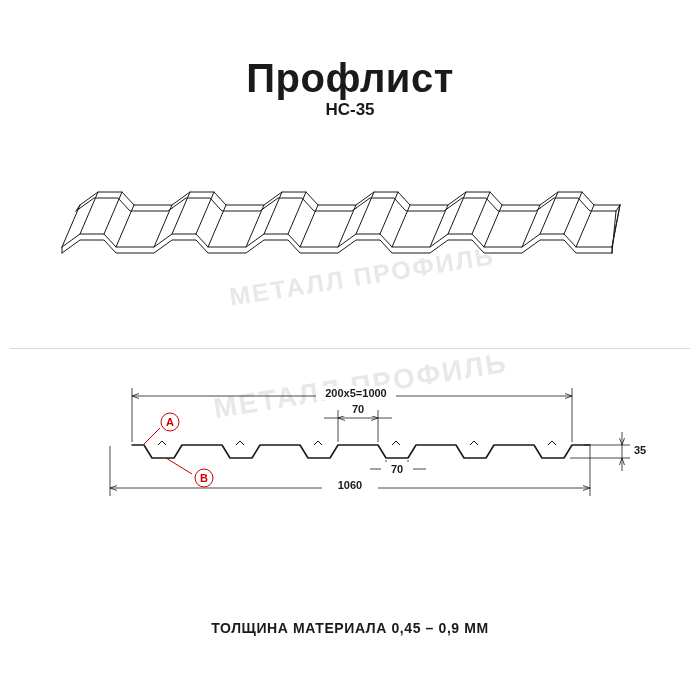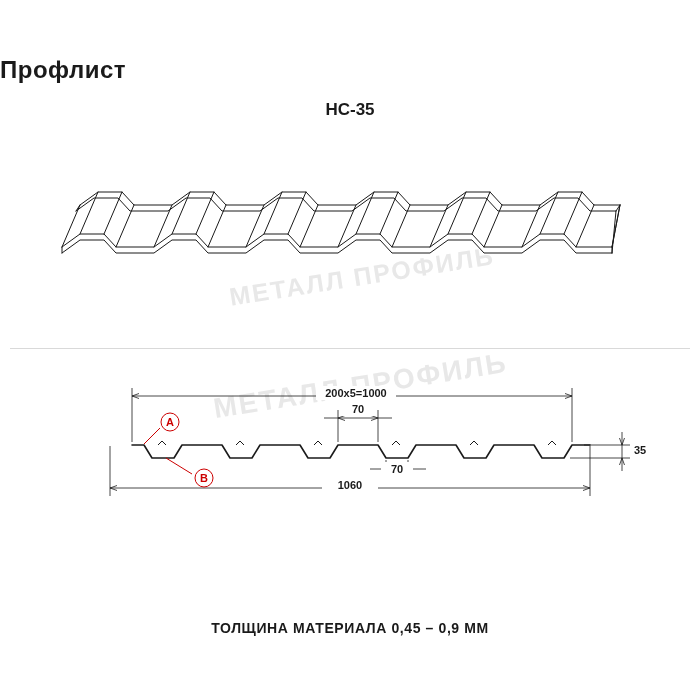--- a/index.html
+++ b/index.html
@@ -21,22 +21,22 @@
     width: 700px;
     height: 700px;
   }
 
   
   .title {
     position: absolute;
     left: 0;
     top: 56px;
     width: 700px;
-    text-align: left;
-    font-size: 24px;
+    text-align: center;
+    font-size: 40px;
     font-weight: bold;
     letter-spacing: 0.5px;
   }
   .subtitle {
     position: absolute;
     left: 0;
     top: 100px;
     width: 700px;
     text-align: center;
     font-size: 17px;

